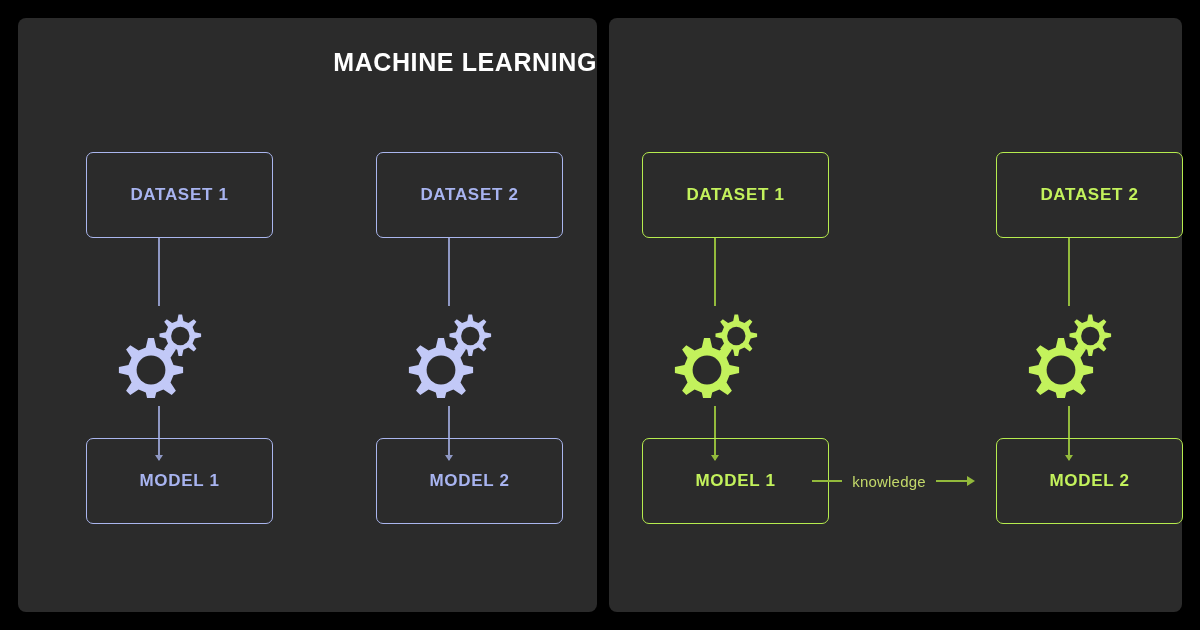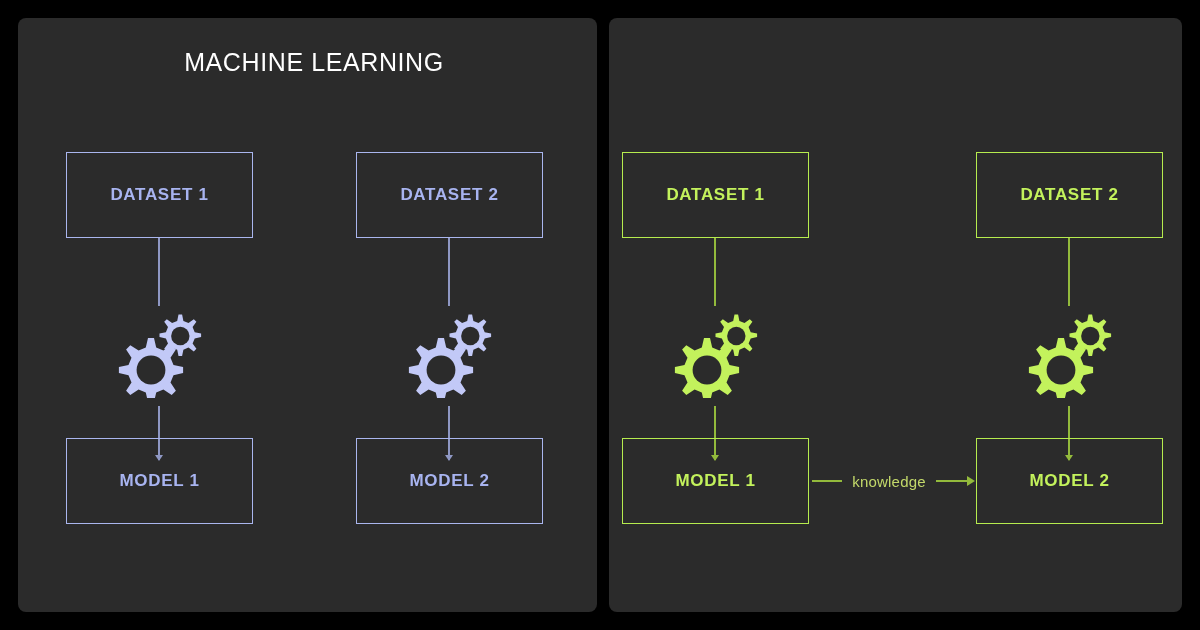--- a/index.html
+++ b/index.html
@@ -28,38 +28,39 @@
     border-radius: 8px;
   }
   #panel-ml { left: 18px;  width: 579px; }
   #panel-tl { left: 609px; width: 573px; }
 
   .panel-title {
     position: absolute;
     top: 30px;
     left: 0;
     width: 100%;
-    text-align: center;
+    text-align: right;
     color: #ffffff;
     font-size: 25px;
-    font-weight: normal;
+    font-weight: bold;
     letter-spacing: 0.6px;
     white-space: nowrap;
     padding-left: 13px;
   }
 
   
   .node {
     position: absolute;
     border: 1.4px solid #000;
-    border-radius: 0;
+    border-radius: 7px;
     background: transparent;
     display: flex;
     align-items: center;
     justify-content: center;
+    margin-left: 20px;
   }
   .node-label {
     font-size: 17px;
     font-weight: bold;
     letter-spacing: 0.7px;
     white-space: nowrap;
   }
 
   
   .theme-blue .node { border-color: #aab6ee; }

